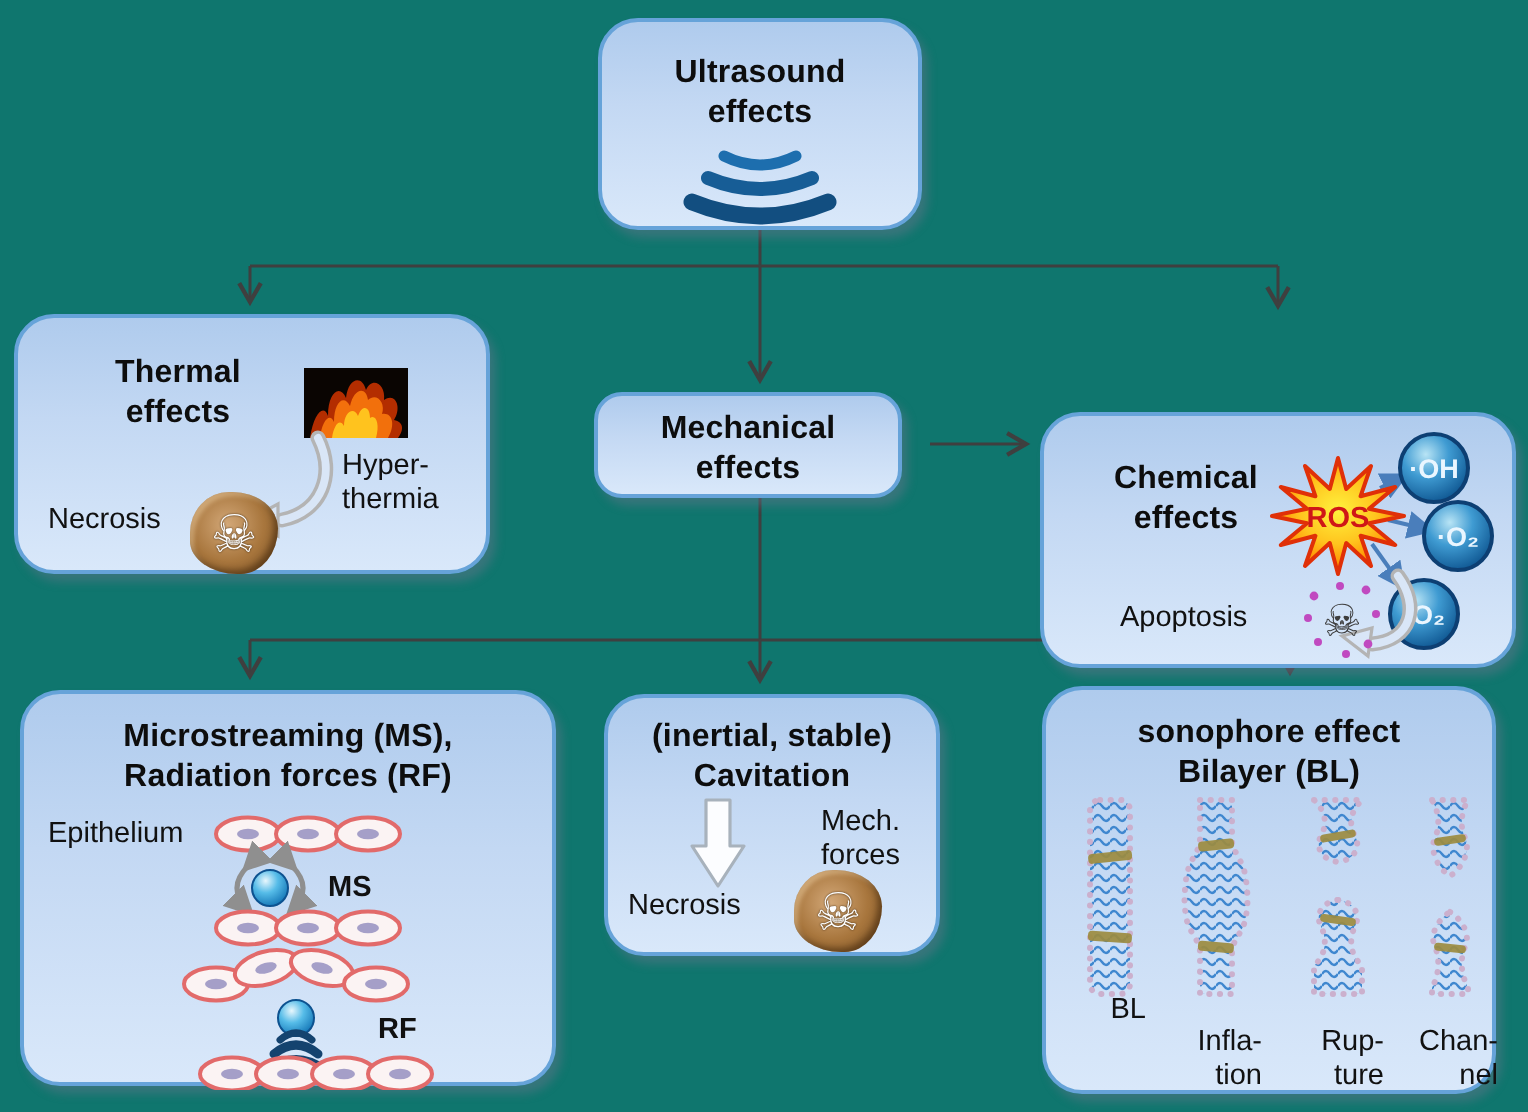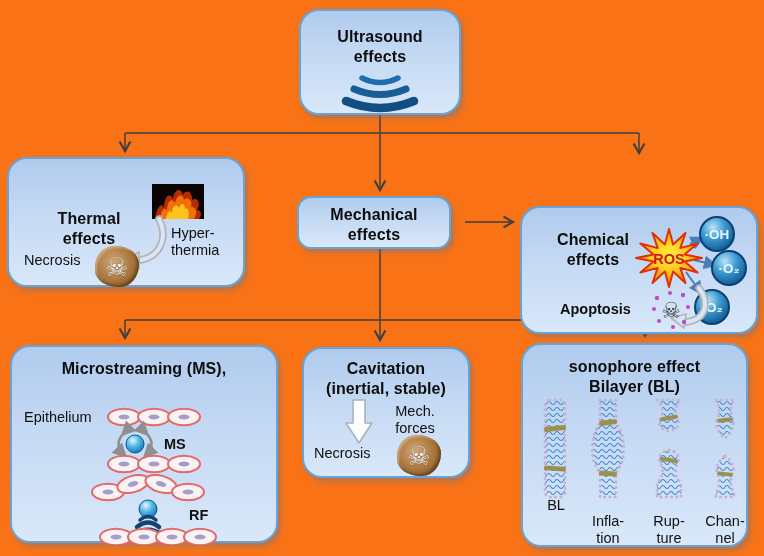--- a/index.html
+++ b/index.html
@@ -1,35 +1,35 @@
 <!DOCTYPE html>
 <html><head>
 <meta charset="utf-8">
 <style>
   html,body { margin:0; padding:0; background:#ffffff; }
   body { font-family: "Liberation Sans","DejaVu Sans",sans-serif; }
-  .canvas { position:relative; width:764px; height:556px; background:#f97316; overflow:hidden; }
+  .canvas { position:relative; width:764px; height:556px; background:#0f766e; overflow:hidden; }
 
   svg { display:block; }
   .connectors { position:absolute; left:0; top:0; pointer-events:none; }
 
   .box {
     position:absolute;
     border:2px solid #66a3d9;
     border-radius:20px;
     background:linear-gradient(180deg,#afcbed 0%,#c3d8f3 40%,#d9e8fa 100%);
     box-shadow:3px 4px 5px rgba(105,118,140,.45);
     box-sizing:border-box;
   }
   .box.small { border-radius:14px; }
 
   .title { position:absolute; font-weight:bold; color:#0d0d0d; font-size:16px; line-height:1.22; text-align:center; letter-spacing:.1px; }
   .lbl   { position:absolute; color:#111; font-size:14.5px; line-height:1.18; }
   .lbl.b { font-weight:bold; }
-  .lbl.c { text-align:center; }
+  .lbl.c { text-align:right; }
 
   .splat {
     position:absolute;
     display:flex; align-items:center; justify-content:center;
     background:radial-gradient(circle at 42% 40%, #d3a878 0%, #a8763d 52%, #7c5326 100%);
     border-radius:46% 54% 44% 56% / 52% 46% 58% 42%;
     box-shadow:inset -2px -2px 3px rgba(60,35,10,.55), inset 2px 2px 2px rgba(255,230,190,.4);
   }
   .skull-glyph { color:#ffffff; text-shadow:0 0 1px #2a1a08; line-height:1; }
 
@@ -73,21 +73,21 @@
       <div>effects</div>
     </div>
     <svg style="position:absolute; left:34px; top:60px;" width="90" height="44" viewBox="0 0 90 44">
       <path d="M27,7 Q45,16 63,7" stroke="#1d6eae" stroke-width="5.5" fill="none" stroke-linecap="round"></path>
       <path d="M19,18 Q45,29 71,18" stroke="#175d96" stroke-width="7" fill="none" stroke-linecap="round"></path>
       <path d="M11,30 Q45,44 79,30" stroke="#124e80" stroke-width="8.5" fill="none" stroke-linecap="round"></path>
     </svg>
   </div>
 
   <div class="box" style="left:7px; top:157px; width:238px; height:130px;">
-    <div class="title" style="left:15px; width:130px; top:18px;margin-top:32px;">
+    <div class="title" style="left:15px; width:130px; top:18px;">
       <div>Thermal</div>
       <div>effects</div>
     </div>
     <svg class="fire" style="left:143px; top:25px;" width="52" height="35" viewBox="0 0 52 35">
       <rect width="52" height="35" fill="#0a0502"></rect>
       <path d="M3,35 C5,22 10,18 12,24 C12,12 18,8 21,15 C22,5 29,3 31,11 C34,4 41,8 40,16 C46,12 49,20 45,26 C50,27 50,31 47,35 Z" fill="#b32d00"></path>
       <path d="M8,35 C9,26 13,22 15,27 C15,17 20,13 23,19 C25,10 31,9 32,16 C36,12 41,17 39,23 C44,22 46,28 42,35 Z" fill="#f2700c"></path>
       <path d="M14,35 C15,28 18,25 20,29 C20,22 25,19 27,24 C29,18 33,19 33,25 C36,23 38,28 36,35 Z" fill="#ffc31e"></path>
     </svg>
     <svg style="position:absolute; left:100px; top:50px;" width="70" height="68" viewBox="100 50 70 68">
@@ -167,26 +167,27 @@
             <circle cx="35" cy="16" r="2"></circle>
           <circle cx="31" cy="31" r="2.2"></circle>
             <circle cx="6" cy="30" r="2"></circle>
             <circle cx="1" cy="18" r="2"></circle>
           <circle cx="17" cy="2" r="2"></circle>
             <circle cx="20" cy="36" r="2"></circle>
         </g>
         <text x="18" y="27" text-anchor="middle" font-size="22" fill="#3d3d3d">☠</text>
       </g>
     </svg>
-    <div class="lbl" style="left:38px; top:93px;font-weight:bold;">Apoptosis</div>
+    <div class="lbl" style="left:38px; top:93px;">Apoptosis</div>
   </div>
 
   <div class="box" style="left:10px; top:345px; width:268px; height:198px;">
     <div class="title" style="left:0; right:0; top:12px;">
       <div>Microstreaming (MS),</div>
+      <div>Radiation forces (RF)</div>
     </div>
     <svg style="position:absolute; left:0; top:0;" width="238" height="198" viewBox="0 0 238 198">
       <defs>
         <radialGradient id="bub" cx="38%" cy="30%" r="75%">
           <stop offset="0%" stop-color="#e8f7fd"></stop>
             <stop offset="45%" stop-color="#56bce8"></stop>
           <stop offset="100%" stop-color="#1173b4"></stop>
         </radialGradient>
         <marker id="mGray" viewBox="0 0 10 10" refX="7" refY="5" markerWidth="6" markerHeight="6" orient="auto">
           <path d="M0,0 L10,5 L0,10 Z" fill="#8f8f8f"></path>
@@ -250,22 +251,22 @@
           <ellipse class="nuc" cx="188" cy="190" rx="5.5" ry="2.6"></ellipse>
       </g>
     </svg>
     <div class="lbl" style="left:12px; top:62px;">Epithelium</div>
     <div class="lbl b" style="left:152px; top:89px;">MS</div>
     <div class="lbl b" style="left:177px; top:160px;">RF</div>
   </div>
 
   <div class="box" style="left:302px; top:347px; width:168px; height:131px;">
     <div class="title" style="left:0; right:0; top:10px;">
+      <div>(inertial, stable)</div>
       <div>Cavitation</div>
-      <div>(inertial, stable)</div>
     </div>
     <svg style="position:absolute; left:36px; top:50px;" width="40" height="46" viewBox="0 0 40 46">
       <polygon points="13,1 25,1 25,24 32,24 19,44 6,24 13,24" fill="#fcfdff" stroke="#a8b2bc" stroke-width="1.6" stroke-linejoin="round"></polygon>
     </svg>
     <div class="lbl c" style="left:76px; top:54px; width:70px;">
       <div>Mech.</div>
       <div>forces</div>
     </div>
     <div class="splat" style="left:93px; top:86px; width:44px; height:41px;">
       <span class="skull-glyph" style="font-size:26px;">☠</span>

